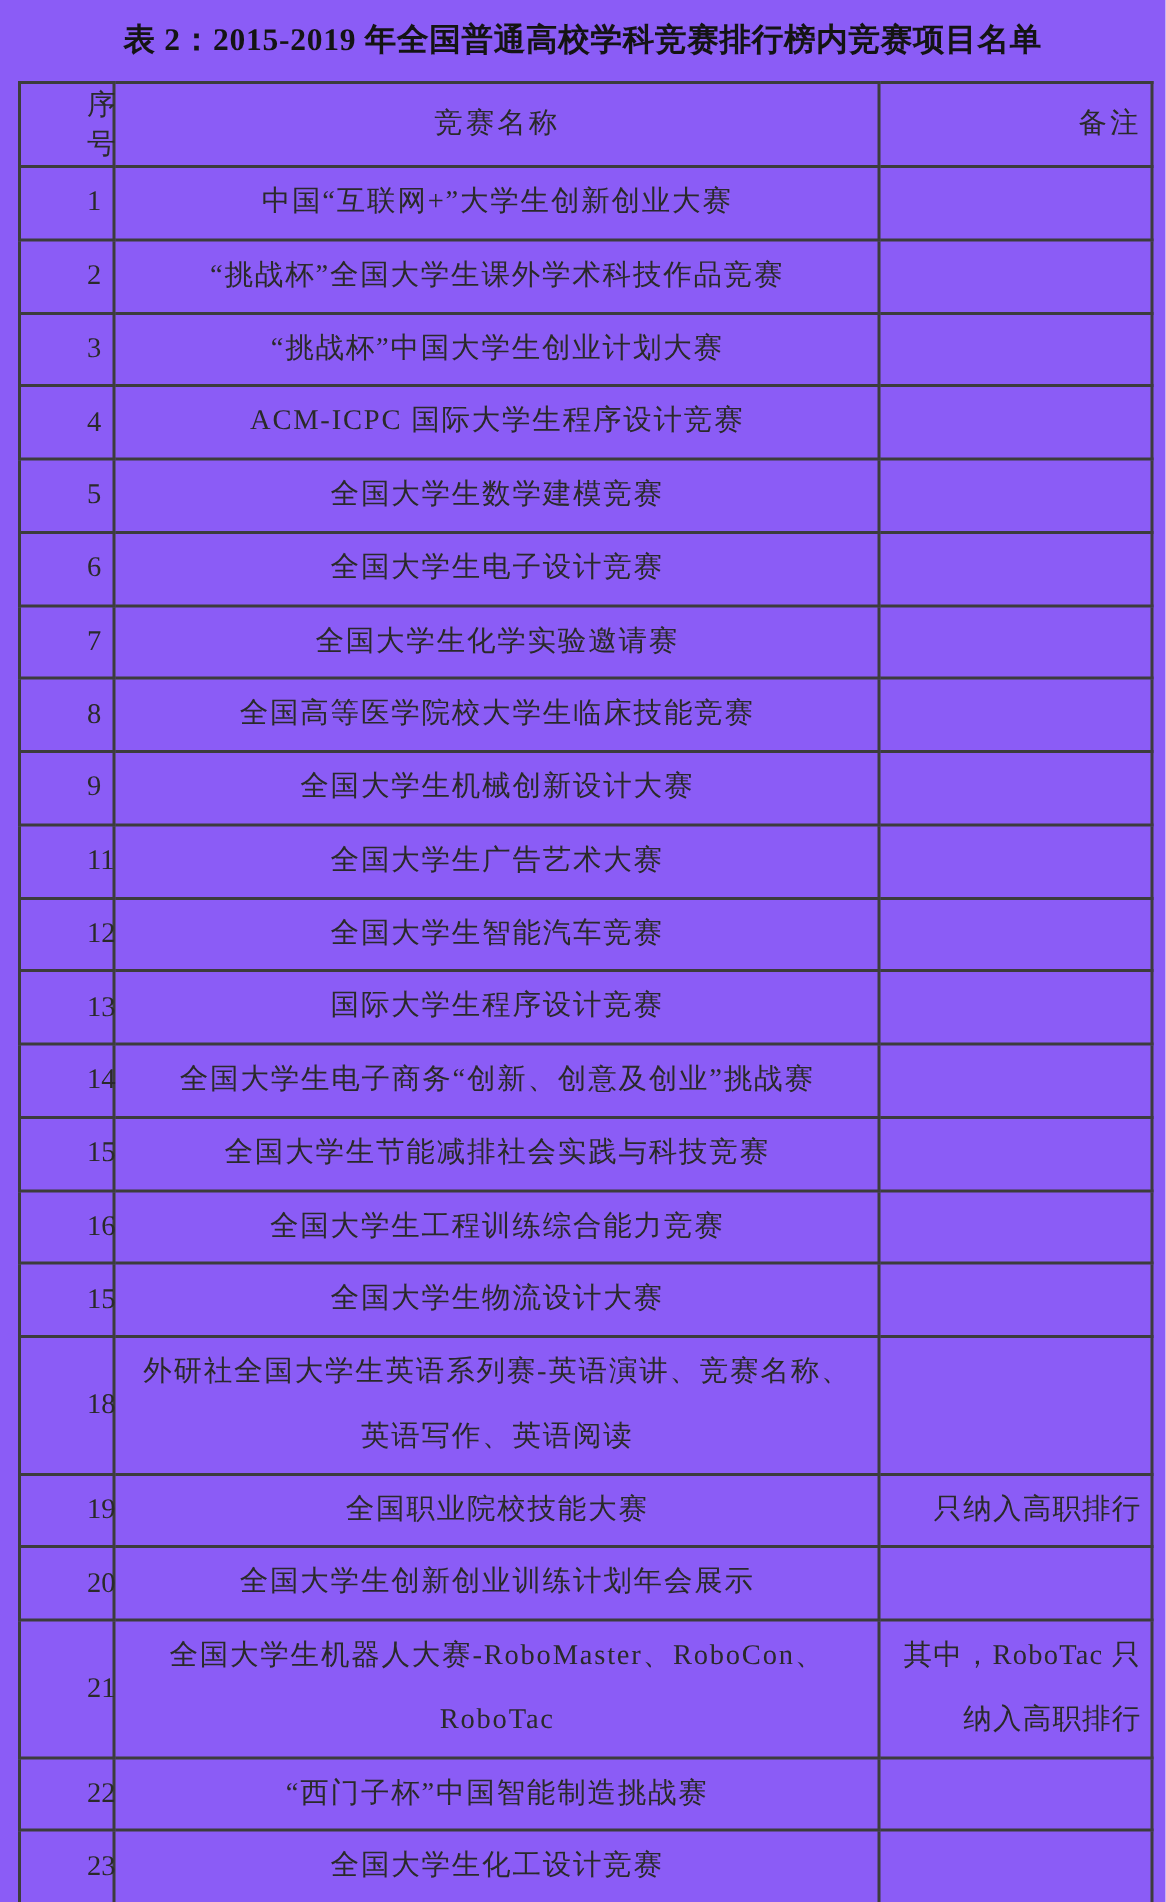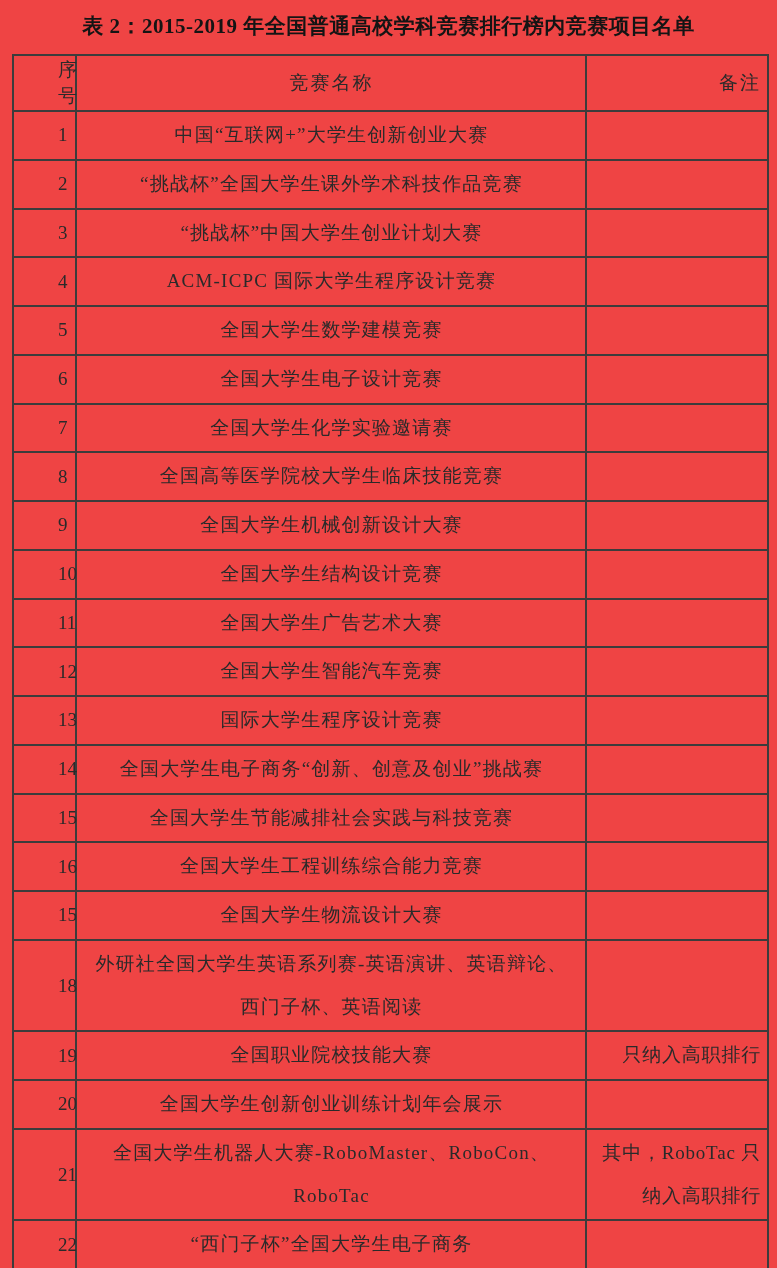--- a/index.html
+++ b/index.html
@@ -6,21 +6,21 @@
     margin: 0;
     padding: 0;
     background: #f5f5f4;
     font-family: "Liberation Serif", "DejaVu Serif", serif;
     color: #1f1f1f;
   }
   .page {
     width: 777px;
     height: 1268px;
     box-sizing: border-box;
-    background: #ef4444;
+    background: #8b5cf6;
     overflow: hidden;
   }
   .doc-title {
     text-align: center;
     font-weight: bold;
     font-size: 21px;
     letter-spacing: 0.5px;
     padding-top: 12px;
     margin: 0 0 14px 0;
     color: #141414;
@@ -121,25 +121,20 @@
       <td class="cell-num">8</td>
       <td class="cell-name">全国高等医学院校大学生临床技能竞赛</td>
       <td class="cell-note"></td>
     </tr>
     <tr class="row">
       <td class="cell-num">9</td>
       <td class="cell-name">全国大学生机械创新设计大赛</td>
       <td class="cell-note"></td>
     </tr>
     <tr class="row">
-      <td class="cell-num">10</td>
-      <td class="cell-name">全国大学生结构设计竞赛</td>
-      <td class="cell-note"></td>
-    </tr>
-    <tr class="row">
       <td class="cell-num">11</td>
       <td class="cell-name">全国大学生广告艺术大赛</td>
       <td class="cell-note"></td>
     </tr>
     <tr class="row">
       <td class="cell-num">12</td>
       <td class="cell-name">全国大学生智能汽车竞赛</td>
       <td class="cell-note"></td>
     </tr>
     <tr class="row">
@@ -162,41 +157,41 @@
       <td class="cell-name">全国大学生工程训练综合能力竞赛</td>
       <td class="cell-note"></td>
     </tr>
     <tr class="row">
       <td class="cell-num">15</td>
       <td class="cell-name">全国大学生物流设计大赛</td>
       <td class="cell-note"></td>
     </tr>
     <tr class="row tall">
       <td class="cell-num">18</td>
-      <td class="cell-name">外研社全国大学生英语系列赛-英语演讲、英语辩论、西门子杯、英语阅读</td>
+      <td class="cell-name">外研社全国大学生英语系列赛-英语演讲、竞赛名称、英语写作、英语阅读</td>
       <td class="cell-note"></td>
     </tr>
     <tr class="row">
       <td class="cell-num">19</td>
       <td class="cell-name">全国职业院校技能大赛</td>
       <td class="cell-note">只纳入高职排行</td>
     </tr>
     <tr class="row">
       <td class="cell-num">20</td>
       <td class="cell-name">全国大学生创新创业训练计划年会展示</td>
       <td class="cell-note"></td>
     </tr>
     <tr class="row tall">
       <td class="cell-num">21</td>
       <td class="cell-name">全国大学生机器人大赛-RoboMaster、RoboCon、RoboTac</td>
       <td class="cell-note">其中，RoboTac 只纳入高职排行</td>
     </tr>
     <tr class="row">
       <td class="cell-num">22</td>
-      <td class="cell-name">“西门子杯”全国大学生电子商务</td>
+      <td class="cell-name">“西门子杯”中国智能制造挑战赛</td>
       <td class="cell-note"></td>
     </tr>
     <tr class="row">
       <td class="cell-num">23</td>
       <td class="cell-name">全国大学生化工设计竞赛</td>
       <td class="cell-note"></td>
     </tr>
 
   </tbody>
     </table>

